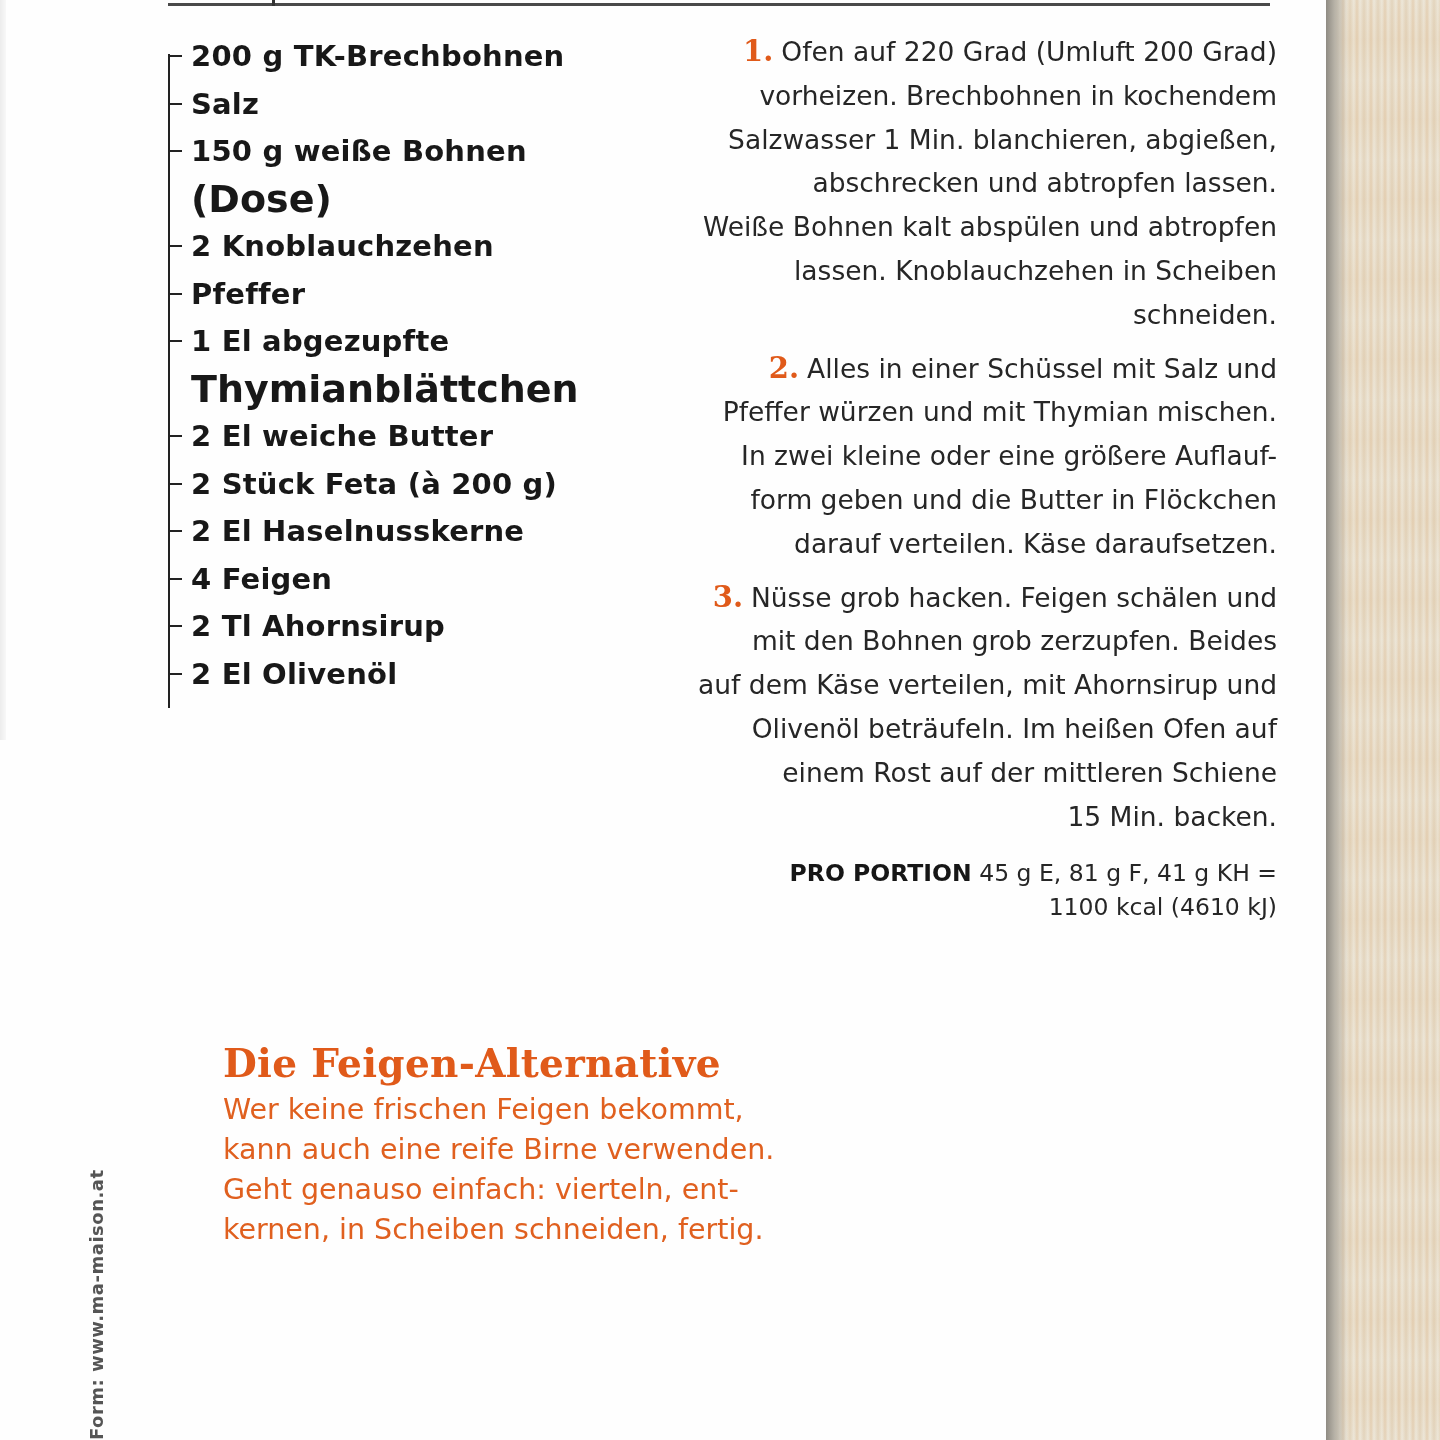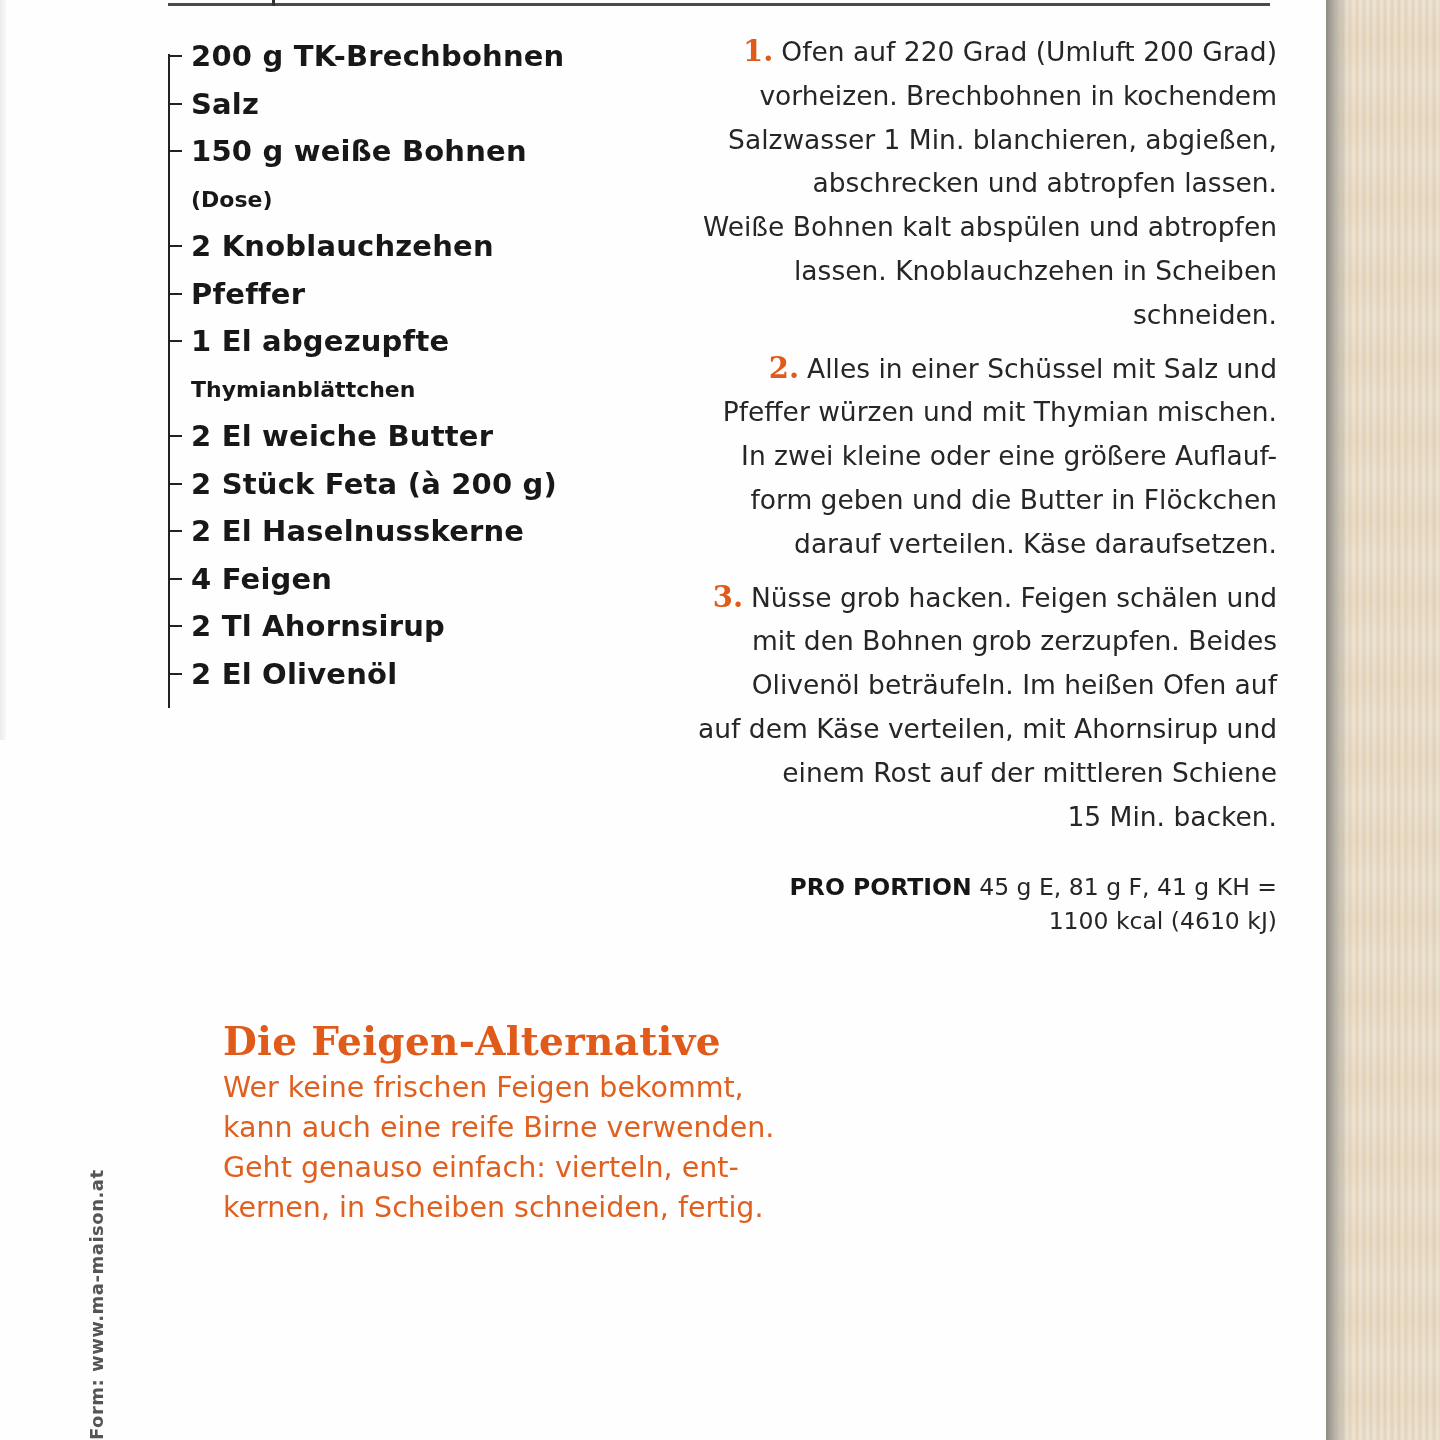--- a/index.html
+++ b/index.html
@@ -113,21 +113,21 @@
       width: 14px;
       height: 2px;
       background: #222;
     }
     .ing-item.last .tick {
       top: 22px;
     }
     .ing-cont {
       padding-left: 23px;
       font-weight: bold;
-      font-size: 22px;
+      font-size: 38px;
       line-height: 47.5px;
       color: #181818;
       white-space: nowrap;
     }
     
     .steps {
       position: absolute;
       left: 617px;
       top: 30px;
       width: 660px;
@@ -144,35 +144,35 @@
       font-weight: bold;
       color: #e05a1a;
       font-size: 29px;
       margin-right: 8px;
     }
     .step .line {
       display: block;
       white-space: nowrap;
     }
     .nutrition {
-      margin-top: 32px;
+      margin-top: 18px;
       font-size: 23.5px;
       line-height: 34px;
       color: #262626;
     }
     .nutrition .label {
       font-weight: bold;
       color: #161616;
     }
     .nutrition .line { display: block; white-space: nowrap; }
     
     .tip {
       position: absolute;
       left: 223px;
-      top: 1014px;
+      top: 1036px;
       width: 640px;
     }
     .tip-title {
       font-family: "DejaVu Serif", serif;
       font-weight: bold;
       font-size: 39px;
       line-height: 54px;
       color: #e05a1a;
       letter-spacing: 0.3px;
       white-space: nowrap;
@@ -238,22 +238,22 @@
     <div class="step">
       <span class="line"><span class="num">2.</span><span>Alles in einer Schüssel mit Salz und</span></span>
       <span class="line">Pfeffer würzen und mit Thymian mischen.</span>
       <span class="line">In zwei kleine oder eine größere Auflauf-</span>
       <span class="line">form geben und die Butter in Flöckchen</span>
       <span class="line">darauf verteilen. Käse daraufsetzen.</span>
     </div>
     <div class="step">
       <span class="line"><span class="num">3.</span><span>Nüsse grob hacken. Feigen schälen und</span></span>
       <span class="line">mit den Bohnen grob zerzupfen. Beides</span>
+      <span class="line">auf dem Käse verteilen, mit Ahornsirup und</span>
       <span class="line">Olivenöl beträufeln. Im heißen Ofen auf</span>
-      <span class="line">auf dem Käse verteilen, mit Ahornsirup und</span>
       <span class="line">einem Rost auf der mittleren Schiene</span>
       <span class="line">15 Min. backen.</span>
     </div>
     <div class="nutrition">
       <span class="line"><span class="label">PRO PORTION</span> <span>45 g E, 81 g F, 41 g KH =</span></span>
       <span class="line">1100 kcal (4610 kJ)</span>
     </div>
   </div>
 
   <div class="tip">

